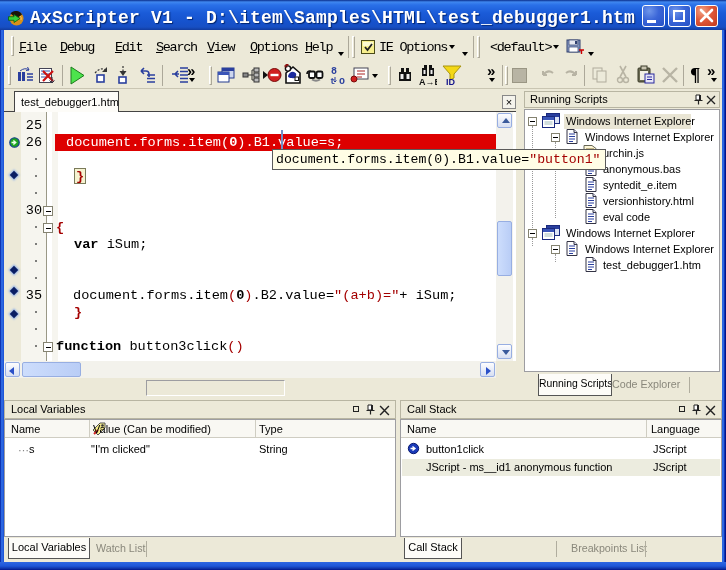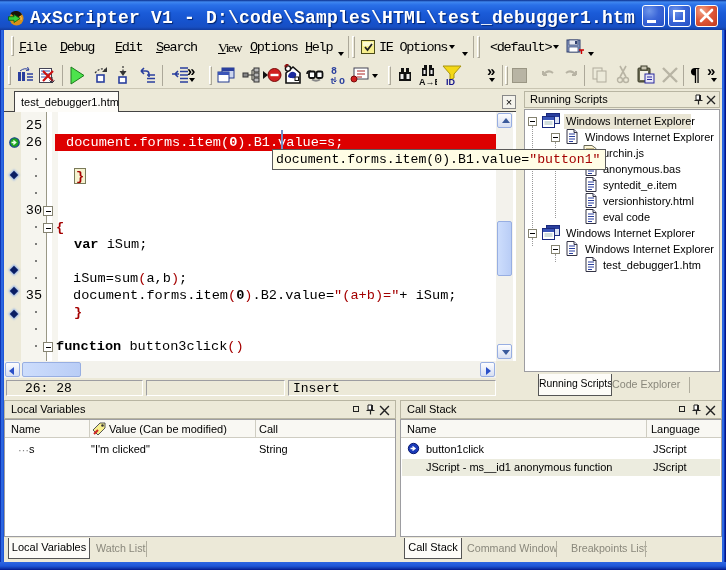--- a/index.html
+++ b/index.html
@@ -80,39 +80,39 @@
 <div id="frameL"></div>
     <div id="frameR"></div>
     <div id="frameB"></div>
 <div id="titlebar"></div>
 <svg id="appicon" style="left:7px;top:11px;" width="18" height="15" viewBox="0 0 18 15">
 <circle cx="9.5" cy="7.5" r="7" fill="#d89018"></circle>
 <path d="M3.5 2.5 A7 7 0 0 1 15 3.5 L9.5 7.5 Z" fill="#1a1408"></path>
 <path d="M13 7.5 l-6-4 0 2.2 -5.5 0 0 3.6 5.5 0 0 2.2 z" fill="#35d03a" stroke="#0a5a10" stroke-width="0.8"></path>
 <path d="M13 5 q2 1.5 1 4" stroke="#f4c860" fill="none"></path>
     </svg>
-<div id="title">AxScripter V1 - D:\code\Samples\HTML\test_debugger1.htm</div>
+<div id="title">AxScripter V1 - D:\item\Samples\HTML\test_debugger1.htm</div>
 <div id="btnmin" class="capbtn">
       <div style="left:4px;top:14px;width:9px;height:3px;background:#fff;"></div>
     </div>
 <div id="btnmax" class="capbtn">
       <div style="left:4px;top:4px;width:12px;height:12px;border:2px solid #fff;"></div>
     </div>
 <div id="btncls" class="capbtn">
       <svg width="21" height="20" viewBox="0 0 21 20" style="left:0;top:0;">
         <path d="M5 4 L16 15 M16 4 L5 15" stroke="#fff" stroke-width="2.6" stroke-linecap="round"></path>
       </svg>
     </div>
 <div id="menubar"></div>
 <div class="grip" style="left:11px;top:36px;height:20px;"></div>
 <div class="menuitem" style="left:19px;"><u>F</u>ile</div>
 <div class="menuitem" style="left:60px;text-align:right;"><u>D</u>ebug</div>
 <div class="menuitem" style="left:115px;"><u>E</u>dit</div>
 <div class="menuitem" style="left:156px;"><u>S</u>earch</div>
-<div class="menuitem" style="left:218px;font-family:Liberation Serif, serif;"><u>V</u>iew</div>
+<div class="menuitem" style="left:207px;"><u>V</u>iew</div>
 <div class="menuitem" style="left:250px;"><u>O</u>ptions</div>
 <div class="menuitem" style="left:305px;"><u>H</u>elp</div>
 <div class="dnarr" style="left:338px;top:52px;"></div>
 <div class="vsep" style="left:348px;top:36px;height:22px;"></div>
 <div class="grip" style="left:352px;top:36px;height:22px;"></div>
 <svg style="left:361px;top:40px;" width="14" height="14" viewBox="0 0 14 14">
       <rect x="0.5" y="0.5" width="13" height="13" fill="#f7ef8e" stroke="#4a4a18"></rect>
       <rect x="2" y="2" width="10" height="4" fill="#fdfbd0"></rect>
       <path d="M4 7 L6.5 10 L11 4" stroke="#222" stroke-width="1.8" fill="none"></path>
     </svg>
@@ -300,21 +300,20 @@
       </div>
 <div class="fold" style="left:39px;top:230px;">
         <div class="fm"></div>
       </div>
 <div id="redline" style="left:51px;top:22px;width:441px;height:17px;background:#dd0000;"></div>
 <div class="codeline" style="left:62px;top:22px;color:#fff;">document.forms.item(<b>0</b>).B1.value=s;</div>
 <div id="bracebox" style="left:70px;top:56px;width:12px;height:16px;background:#f5f3d0;border:1px solid #7a7a5a;"></div>
 <div class="codeline red" style="left:72px;top:56px;"><b>}</b></div>
 <div class="codeline red" style="left:52px;top:107px;"><b>{</b></div>
 <div class="codeline" style="left:70px;top:124px;"><b>var</b> iSum;</div>
-<div class="codeline" style="left:69px;top:158px;">iSum=sum<span class="red">(</span>a,b<span class="red">)</span>;</div>
 <div class="codeline" style="left:69px;top:175px;">document.forms.item<span class="red">(</span><b>0</b><span class="red">)</span>.B2.value=<span class="red">"(a+b)="</span>+ iSum;</div>
 <div class="codeline red" style="left:70px;top:192px;"><b>}</b></div>
 <div class="codeline" style="left:52px;top:226px;"><b>function</b> button3click<span class="red">()</span></div>
 <div id="caret" style="left:277px;top:18px;width:2px;height:26px;background:#7290c8;"></div>
 <svg style="left:5px;top:25px;" width="11" height="11" viewBox="0 0 13 13">
         <circle cx="6.5" cy="6.5" r="5.6" fill="#1fa320" stroke="#123c8e" stroke-width="1.4"></circle>
         <path d="M3 6.5 h4 M5.2 4 l2.8 2.5 L5.2 9" stroke="#eaffea" stroke-width="1.6" fill="none"></path>
       </svg>
 <div class="bpdia" style="left:7px;top:60px;"></div>
 <div class="bpdia" style="left:7px;top:155px;"></div>
@@ -334,23 +333,21 @@
 <div class="sbbtn" style="left:1px;top:1px;">
         <div class="arr-l"></div>
       </div>
 <div class="sbbtn" style="left:476px;top:1px;">
         <div class="arr-r"></div>
       </div>
 <div class="sbthumb" style="left:18px;top:1px;width:59px;height:15px;"></div>
 </div>
 <div id="sbcorner"></div>
 <div id="statusbar"></div>
-<div class="spanel mono" style="left:6px;width:137px;padding-left:18px;">26: 28</div>
 <div class="spanel" style="left:146px;width:139px;"></div>
-<div class="spanel mono" style="left:288px;width:208px;padding-left:4px;">Insert</div>
 <div id="vsplit"></div>
 <div id="rpanel"></div>
 <div id="rphead">Running Scripts</div>
 <svg style="left:694px;top:94px;" width="9" height="11" viewBox="0 0 9 11">
       <path d="M2 1 h4 v5 h-4z" fill="#fff" stroke="#222"></path>
       <path d="M6 1 v5" stroke="#222" stroke-width="2"></path>
       <path d="M0.5 6.5 h8 M4.5 7 v3.5" stroke="#222" stroke-width="1.2"></path>
     </svg>
 <svg style="left:706px;top:95px;" width="10" height="10" viewBox="0 0 10 10">
       <path d="M1 1 L9 9 M9 1 L1 9" stroke="#222" stroke-width="1.3"></path>
@@ -457,22 +454,22 @@
       <path d="M1 1 L9 9 M9 1 L1 9" stroke="#222" stroke-width="1.3"></path>
     </svg>
 <div class="gridbody" style="left:4px;width:392px;">
   <div class="gridhead" style="left:0;top:0;width:390px;"></div>
   <div class="ghx" style="left:6px;top:1px;">Name</div>
   <svg style="left:87px;top:2px;" width="14" height="14" viewBox="0 0 14 14">
         <path d="M1 8 L8 1 h5 v5 L6 13z" fill="#f7ef8e" stroke="#555"></path>
         <circle cx="10.5" cy="3.5" r="1.3" fill="#333"></circle>
         <path d="M2 12 l4-4" stroke="#c22" stroke-width="2"></path>
       </svg>
-  <div class="ghx" style="left:104px;top:1px;">Value (Can be modified)</div>
-  <div class="ghx" style="left:254px;top:1px;">Call</div>
+  <div class="ghx" style="left:88px;top:1px;">Value (Can be modified)</div>
+  <div class="ghx" style="left:254px;top:1px;">Type</div>
   <div class="gridcol" style="left:84px;top:0;height:18px;"></div>
   <div class="gridcol" style="left:250px;top:0;height:18px;"></div>
   <div class="grow" style="left:13px;top:22px;color:#888;">⋯</div>
   <div class="grow" style="left:24px;top:21px;">s</div>
   <div class="grow" style="left:86px;top:21px;">"I'm clicked"</div>
   <div class="grow" style="left:254px;top:21px;">String</div>
 </div>
 <div class="btabs" style="left:4px;width:392px;"></div>
 <div class="tabact" style="left:8px;top:538px;width:82px;height:21px;">Local Variables</div>
 <div class="tabin" style="left:96px;top:538px;">Watch List</div>
@@ -499,17 +496,16 @@
         <path d="M3.5 6.5 h4 M5.5 4.5 l2.5 2 L5.5 8.5" stroke="#fff" stroke-width="1.4" fill="none"></path>
       </svg>
   <div class="grow" style="left:25px;top:21px;">button1click</div>
   <div class="grow" style="left:252px;top:21px;">JScript</div>
   <div style="left:1px;top:39px;width:318px;height:17px;background:#ececdf;"></div>
   <div class="grow" style="left:25px;top:39px;">JScript - ms__id1 anonymous function</div>
   <div class="grow" style="left:252px;top:39px;">JScript</div>
 </div>
 <div class="btabs" style="left:400px;width:322px;"></div>
 <div class="tabact" style="left:404px;top:538px;width:58px;height:21px;">Call Stack</div>
-<div class="tabin" style="left:467px;top:538px;">Command Window</div>
 <div class="vsep" style="left:556px;top:541px;height:16px;background:#b0ad9e;"></div>
 <div class="tabin" style="left:543px;top:538px;margin-left:28px;">Breakpoints List</div>
 <div class="vsep" style="left:645px;top:541px;height:16px;background:#b0ad9e;"></div>
 <div id="tooltip">document.forms.item(0).B1.value=<span class="red">"button1"</span></div>
 </div>
 </body></html>

